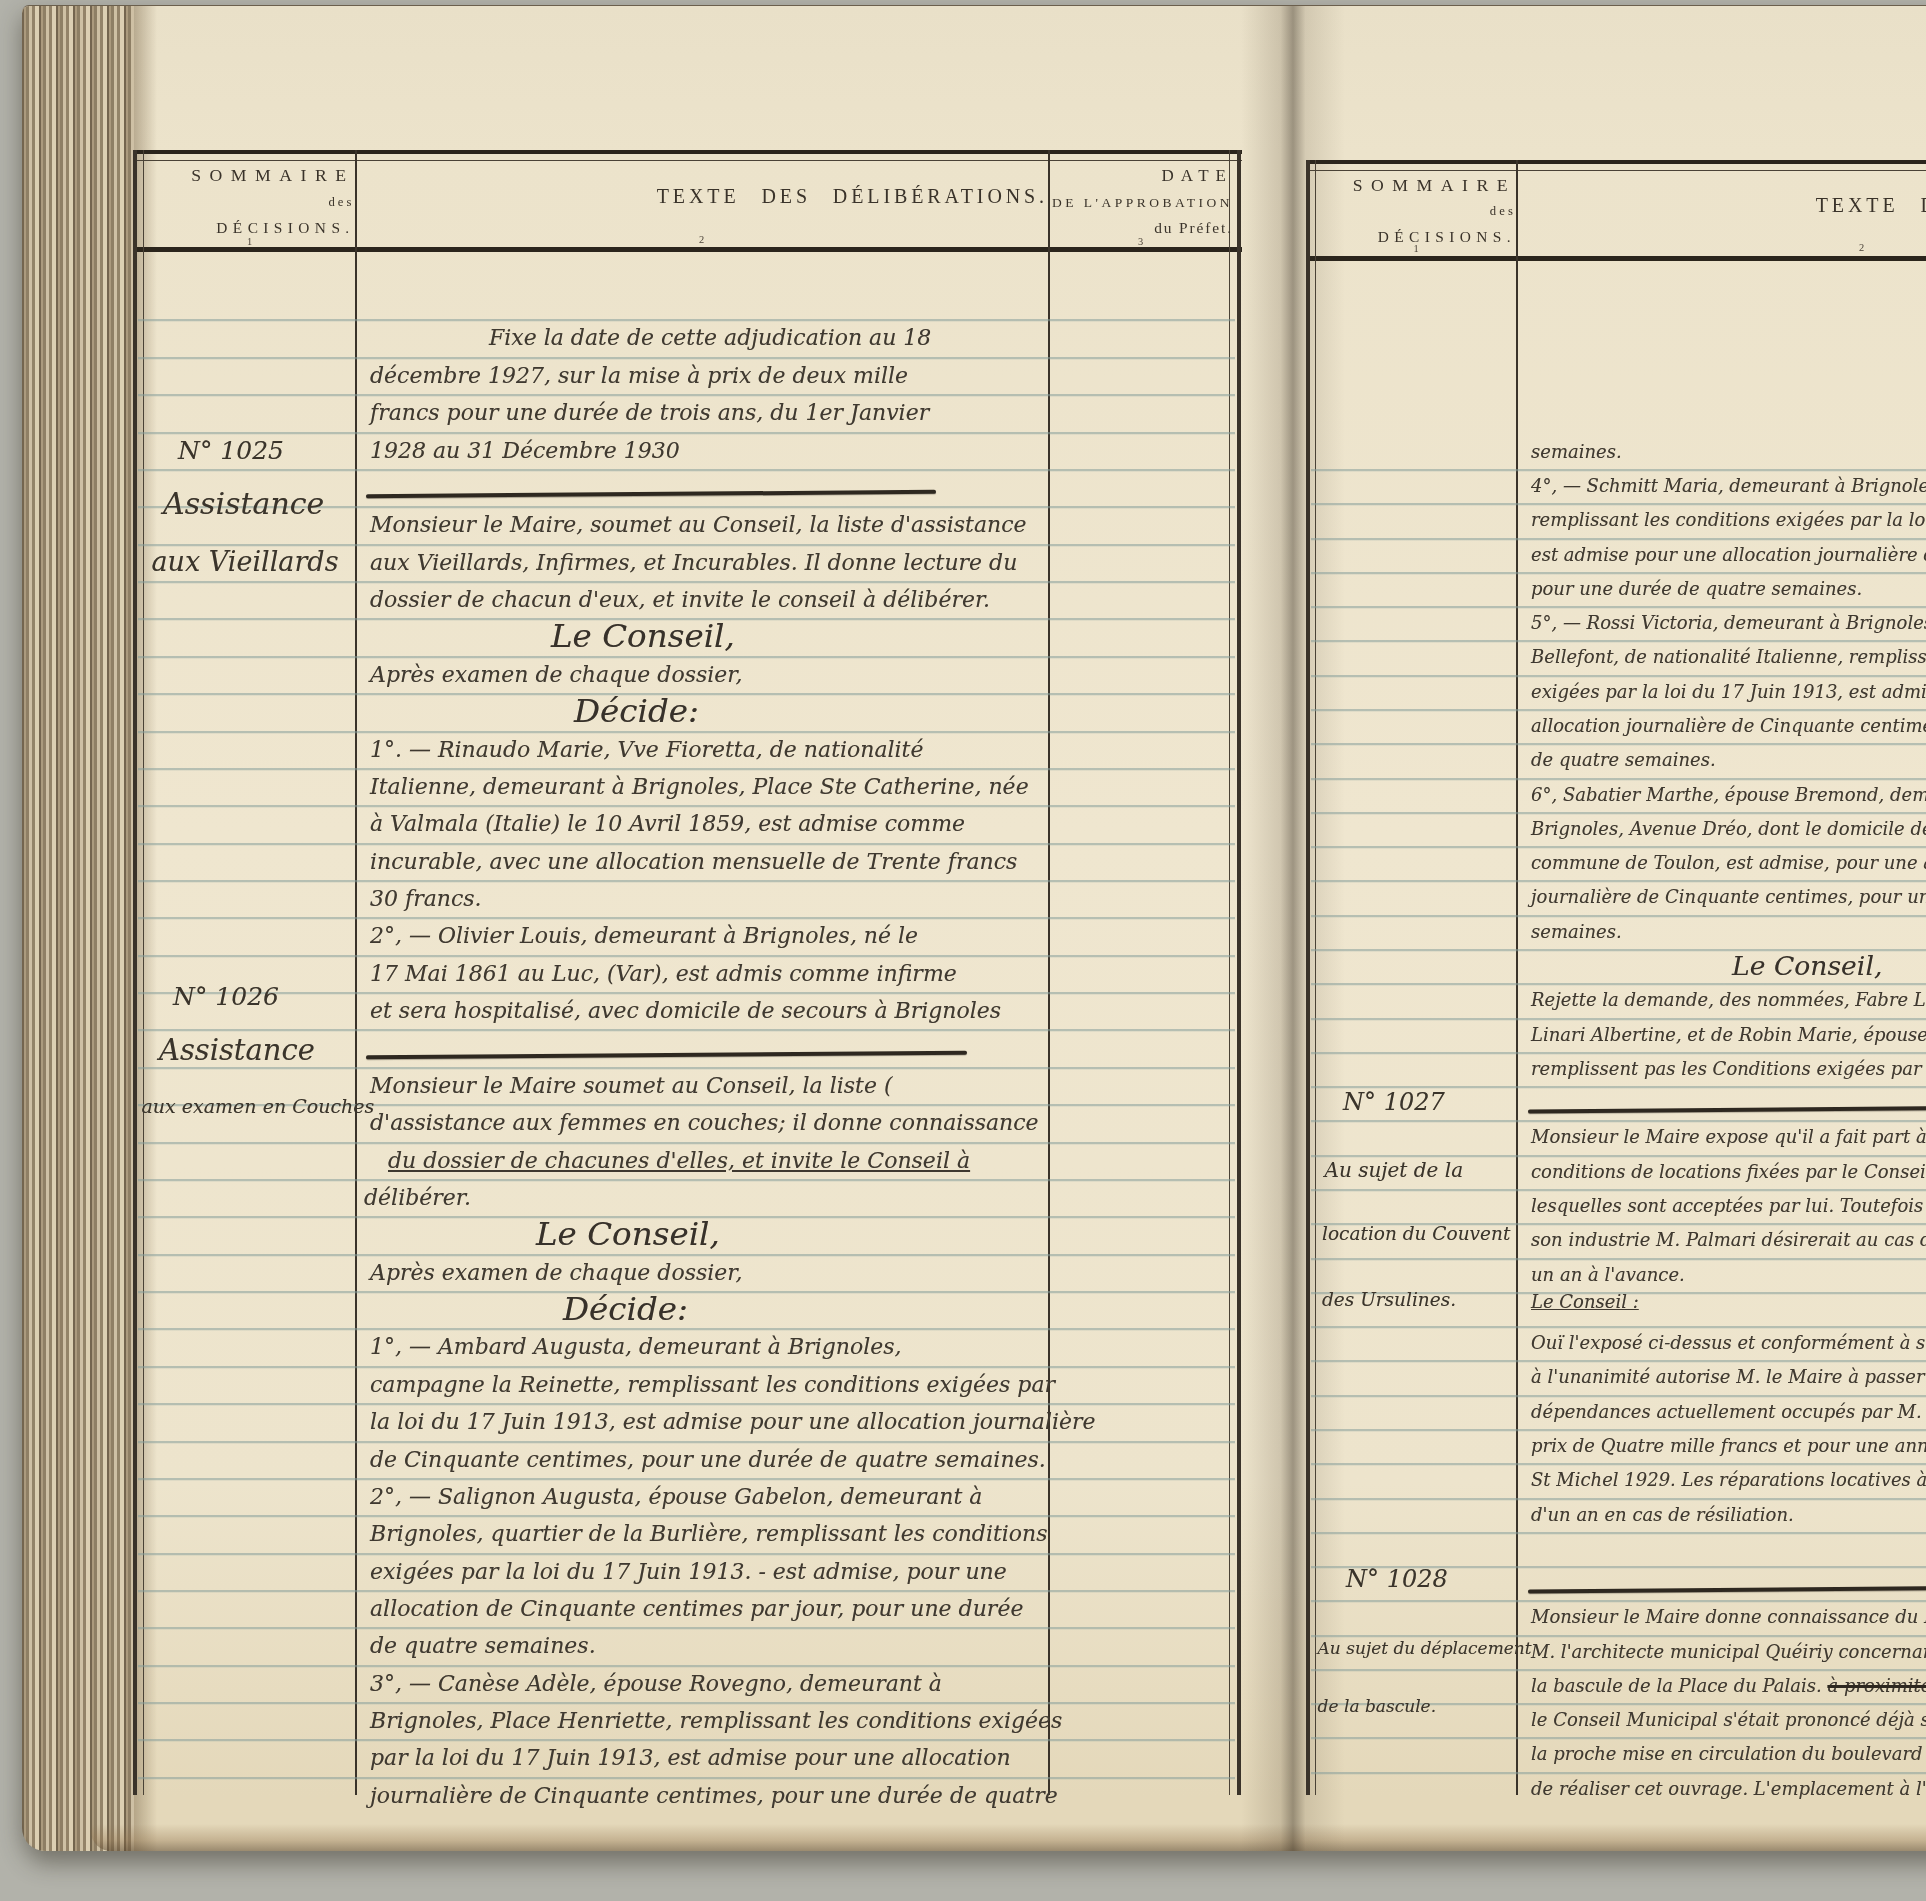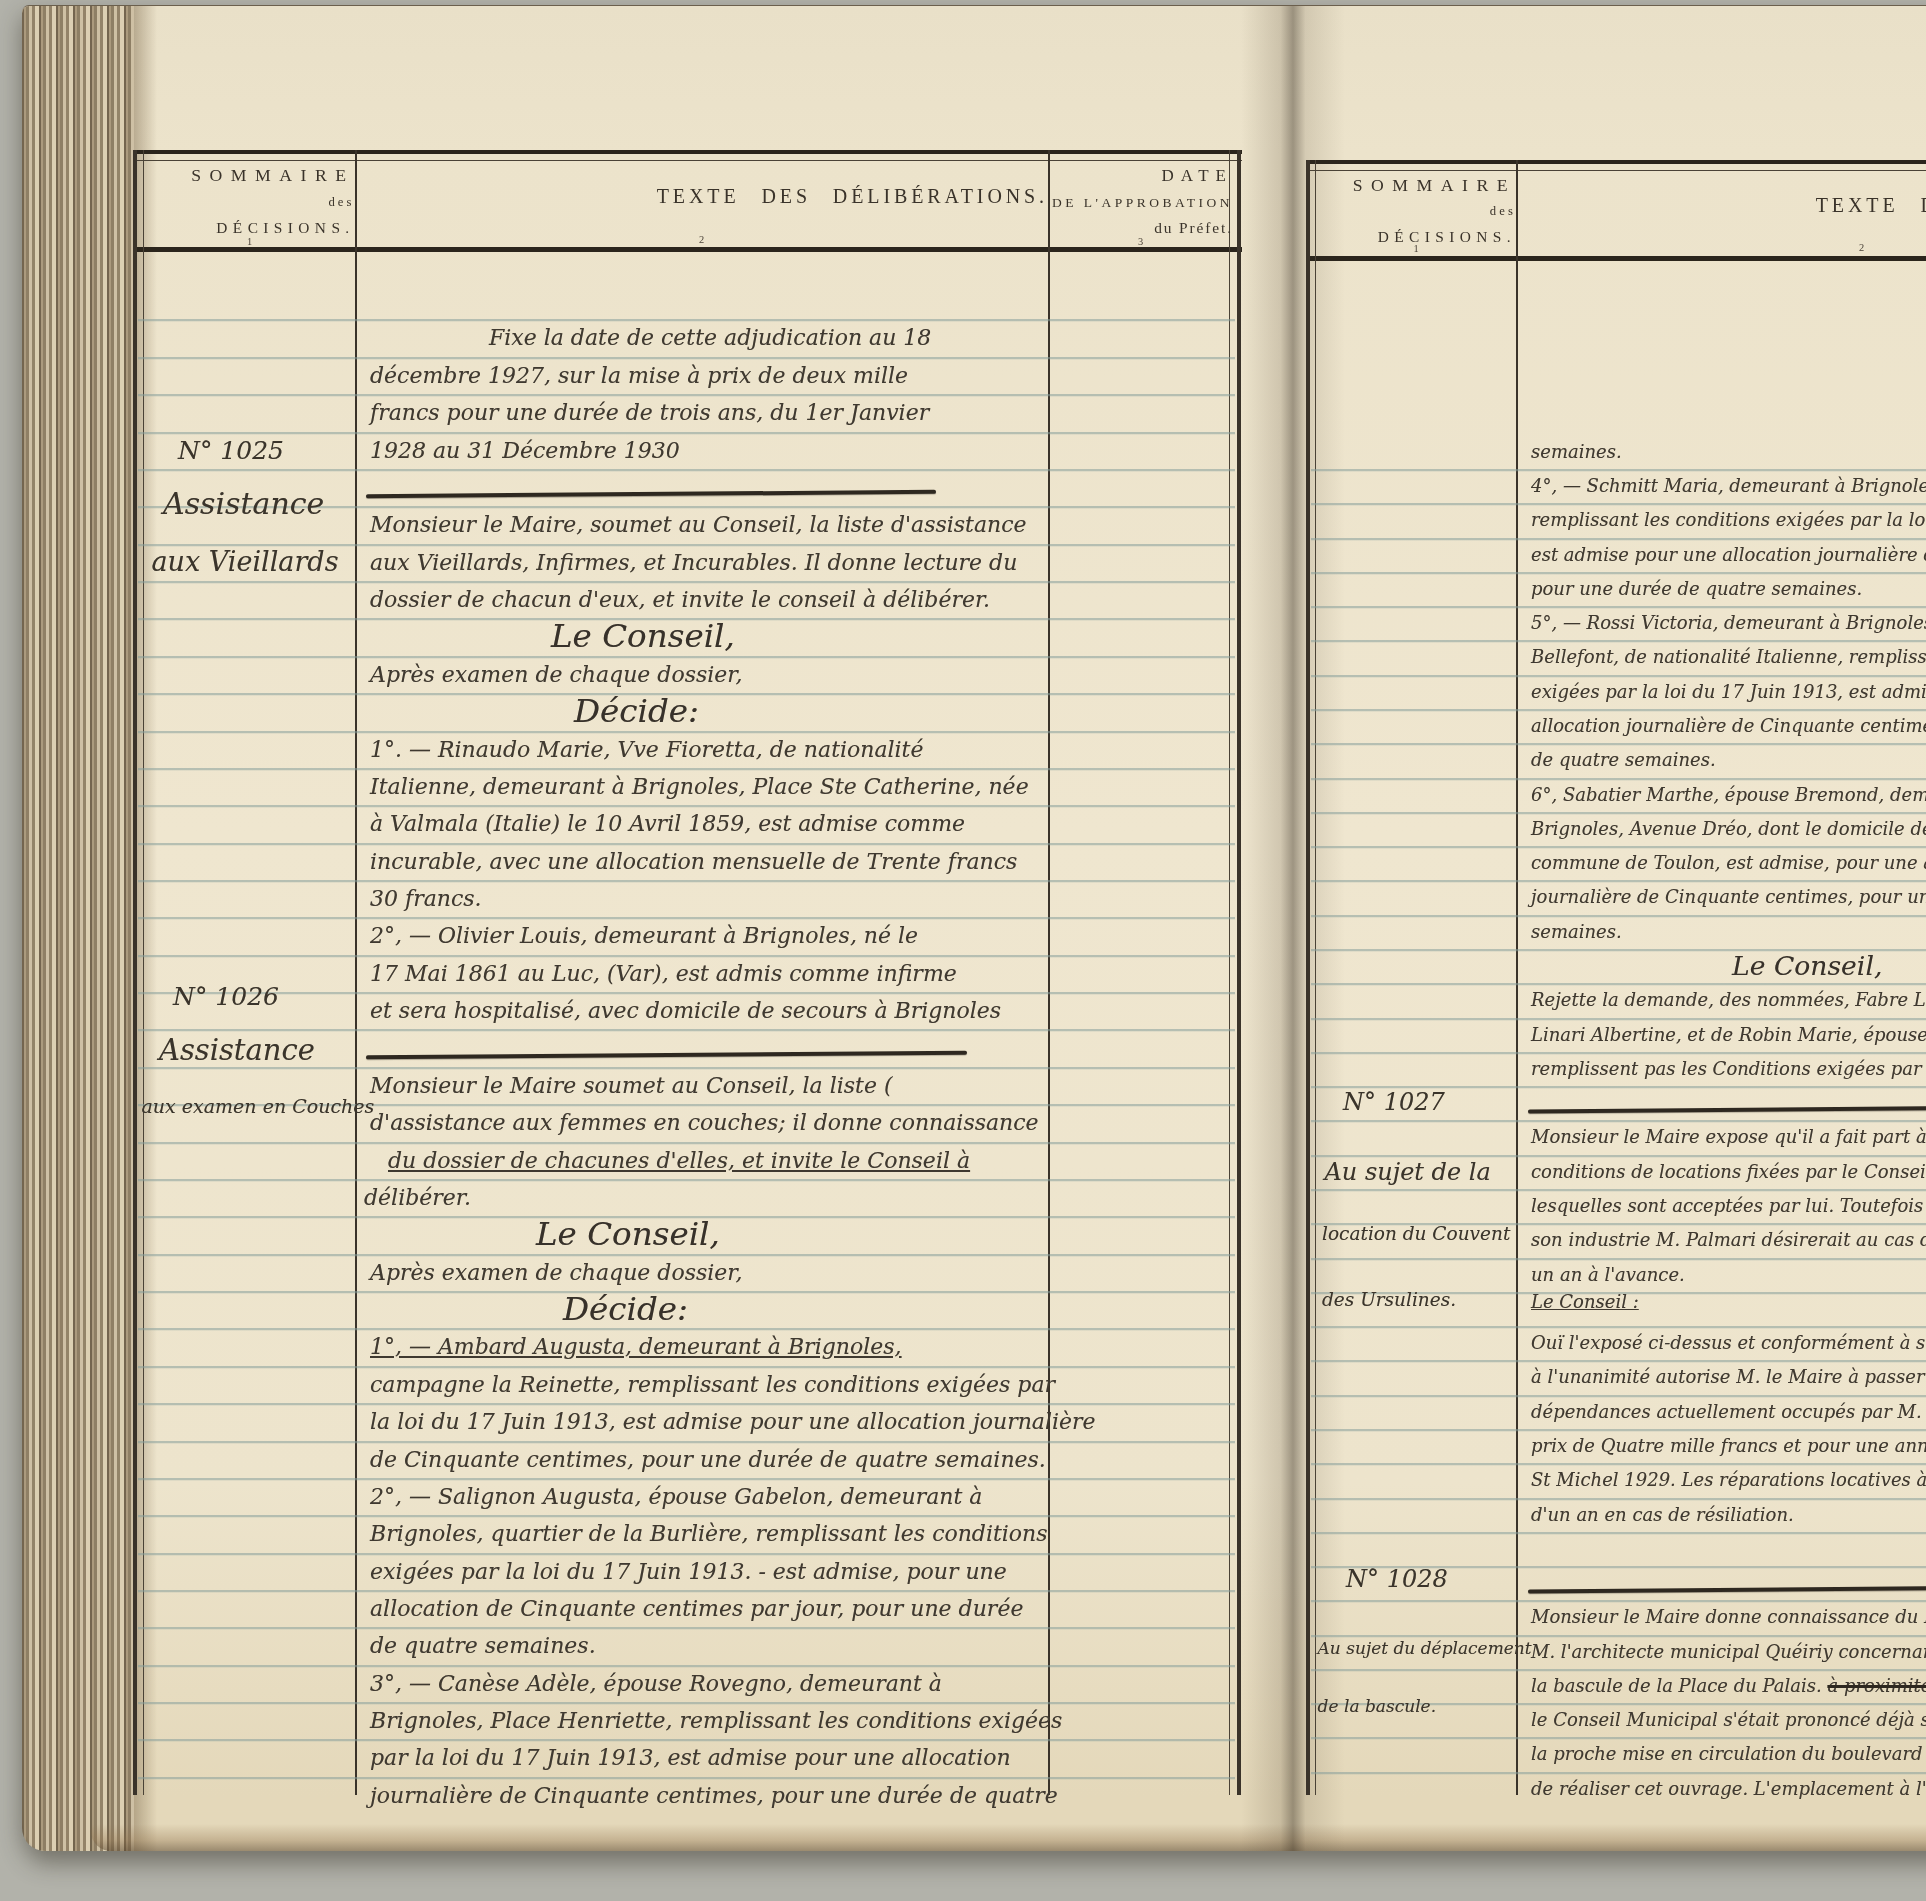--- a/index.html
+++ b/index.html
@@ -151,21 +151,21 @@
         <div class="hw-line" style="left: 237px; top: 805px; line-height: 37px;">17 Mai 1861 au Luc, (Var), est admis comme infirme</div>
         <div class="hw-line" style="left: 237px; top: 842px; line-height: 37px;">et sera hospitalisé, avec domicile de secours à Brignoles</div>
         <div class="sep" style="left: 233px; top: 903px; width: 601px;"></div>
         <div class="hw-line" style="left: 237px; top: 917px; line-height: 37px;">Monsieur le Maire soumet au Conseil, la liste  (</div>
         <div class="hw-line" style="left: 237px; top: 954px; line-height: 37px;">d'assistance aux femmes en couches; il donne connaissance</div>
         <div class="hw-line" style="left: 255px; top: 992px; line-height: 37px; text-decoration: underline;">du dossier de chacunes d'elles, et invite le Conseil à</div>
         <div class="hw-line" style="left: 231px; top: 1029px; line-height: 37px; text-align: center;">délibérer.</div>
         <div class="hw-line big" style="left: 403px; top: 1066px; line-height: 37px;">Le Conseil,</div>
         <div class="hw-line" style="left: 237px; top: 1104px; line-height: 37px;">Après examen de chaque dossier,</div>
         <div class="hw-line big" style="left: 430px; top: 1141px; line-height: 37px;">Décide:</div>
-        <div class="hw-line" style="left: 237px; top: 1178px; line-height: 37px; text-decoration: underline;">1°, — Ambard Augusta, demeurant à Brignoles,</div>
+        <div class="hw-line" style="left: 237px; top: 1178px; line-height: 37px;">1°, — Ambard Augusta, demeurant à Brignoles,</div>
         <div class="hw-line" style="left: 237px; top: 1216px; line-height: 37px;">campagne la Reinette, remplissant les conditions exigées par</div>
         <div class="hw-line" style="left: 237px; top: 1253px; line-height: 37px;">la loi du 17 Juin 1913, est admise pour une allocation journalière</div>
         <div class="hw-line" style="left: 237px; top: 1291px; line-height: 37px;">de Cinquante centimes, pour une durée de quatre semaines.</div>
         <div class="hw-line" style="left: 237px; top: 1328px; line-height: 37px;">2°, — Salignon Augusta, épouse Gabelon, demeurant à</div>
         <div class="hw-line" style="left: 237px; top: 1365px; line-height: 37px;">Brignoles, quartier de la Burlière, remplissant les conditions</div>
         <div class="hw-line" style="left: 237px; top: 1403px; line-height: 37px;">exigées par la loi du 17 Juin 1913. - est admise, pour une</div>
         <div class="hw-line" style="left: 237px; top: 1440px; line-height: 37px;">allocation de Cinquante centimes par jour, pour une durée</div>
         <div class="hw-line" style="left: 237px; top: 1477px; line-height: 37px;">de quatre semaines.</div>
         <div class="hw-line" style="left: 237px; top: 1515px; line-height: 37px;">3°, — Canèse Adèle, épouse Rovegno, demeurant à</div>
         <div class="hw-line" style="left: 237px; top: 1552px; line-height: 37px;">Brignoles, Place Henriette, remplissant les conditions exigées</div>
@@ -225,21 +225,21 @@
         <div class="rule" style="left: 5.4px; right: 7px; top: 1406px;"></div>
         <div class="rule" style="left: 5.4px; right: 7px; top: 1440px;"></div>
         <div class="rule" style="left: 5.4px; right: 7px; top: 1475px;"></div>
         <div class="rule" style="left: 5.4px; right: 7px; top: 1509px;"></div>
         <div class="rule" style="left: 5.4px; right: 7px; top: 1543px;"></div>
         <div class="rule" style="left: 5.4px; right: 7px; top: 1577px;"></div>
         <div class="rule" style="left: 5.4px; right: 7px; top: 1612px;"></div>
       </div>
     <div id="right-margin">
         <div class="margin-note hw" style="left: 37px; top: 928px; font-size: 24px;">N° 1027</div>
-        <div class="margin-note hw" style="left: 18.5px; top: 998px; font-size: 24px; text-align: center;">Au sujet de la</div>
+        <div class="margin-note hw" style="left: 18.5px; top: 998px; font-size: 20px; text-align: center;">Au sujet de la</div>
         <div class="margin-note hw" style="left: 16px; top: 1063px; font-size: 18.5px;">location du Couvent</div>
         <div class="margin-note hw" style="left: 16px; top: 1129px; font-size: 18.5px;">des Ursulines.</div>
         <div class="margin-note hw" style="left: 40px; top: 1405px; font-size: 24px;">N° 1028</div>
         <div class="margin-note hw" style="left: 11.6px; top: 1478px; font-size: 17px;">Au sujet du déplacement</div>
         <div class="margin-note hw" style="left: 11.6px; top: 1536px; font-size: 17px;">de la bascule.</div>
       </div>
     <div id="right-body" class="hw" style="font-size:18px;">
         <div class="hw-line" style="left: 225px; top: 275px; line-height: 34px;">semaines.</div>
         <div class="hw-line" style="left: 225px; top: 309px; line-height: 34px;">4°, — Schmitt Maria, demeurant à Brignoles, rue Grande</div>
         <div class="hw-line" style="left: 225px; top: 343px; line-height: 34px;">remplissant les conditions exigées par la loi du 17 Juin 1913.</div>

